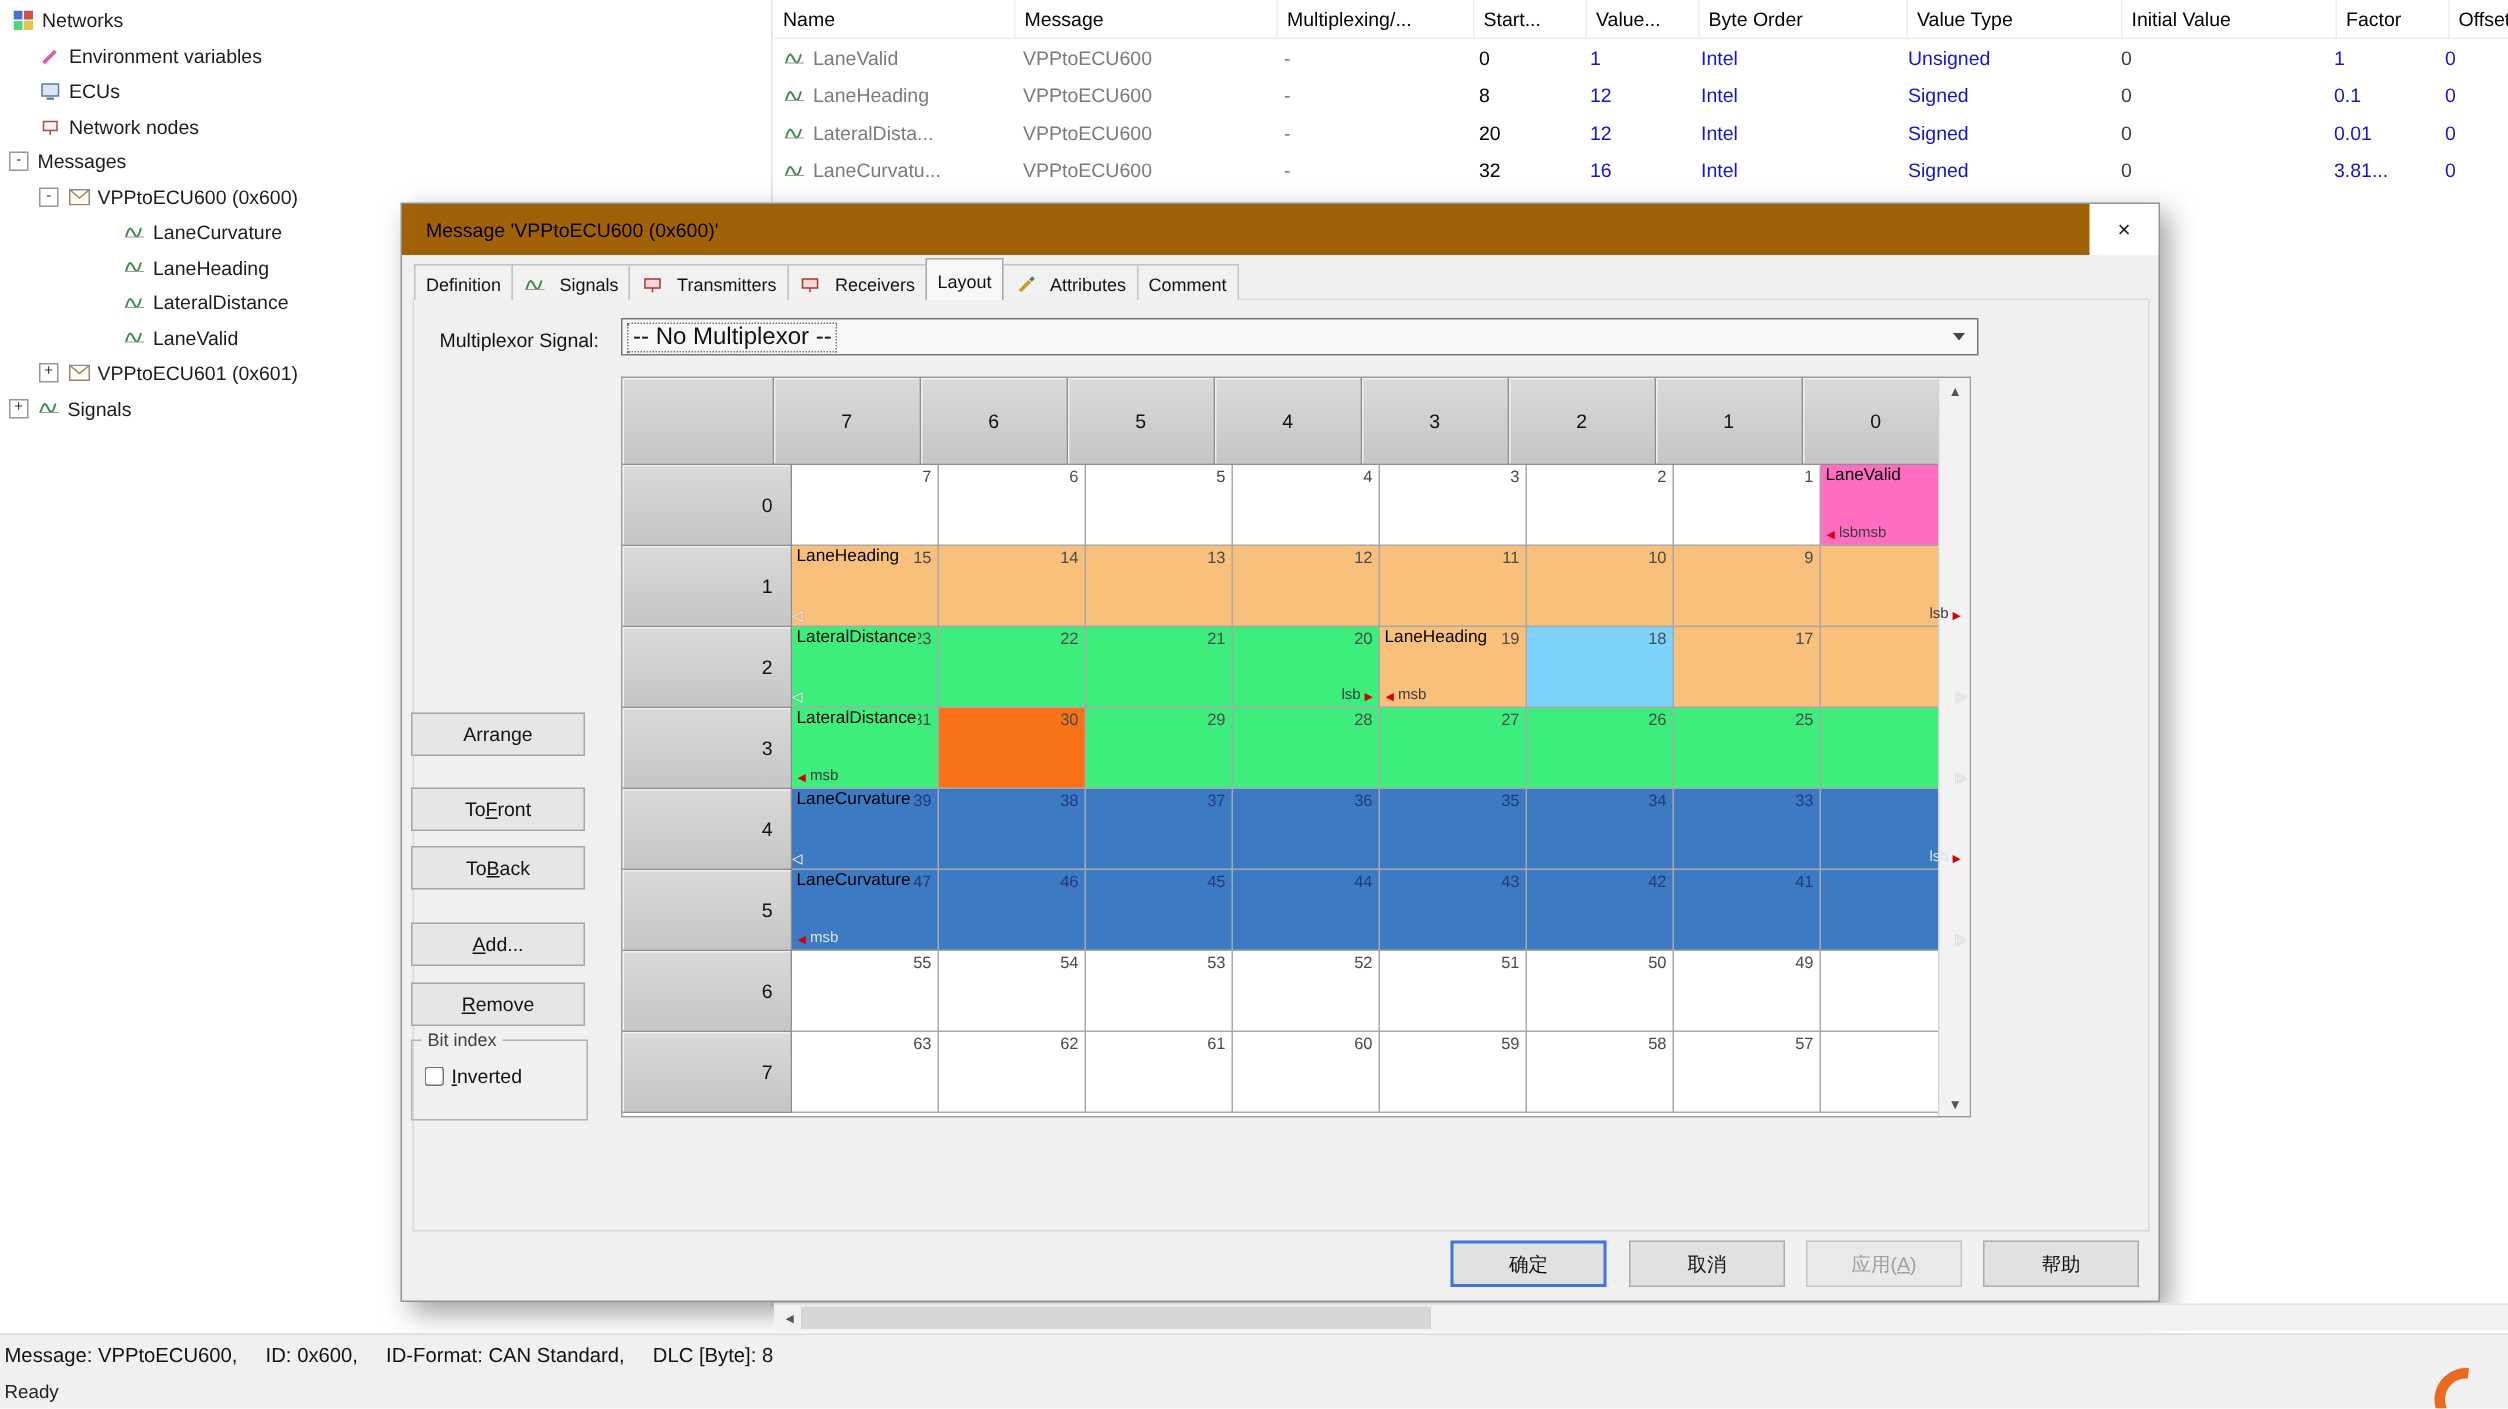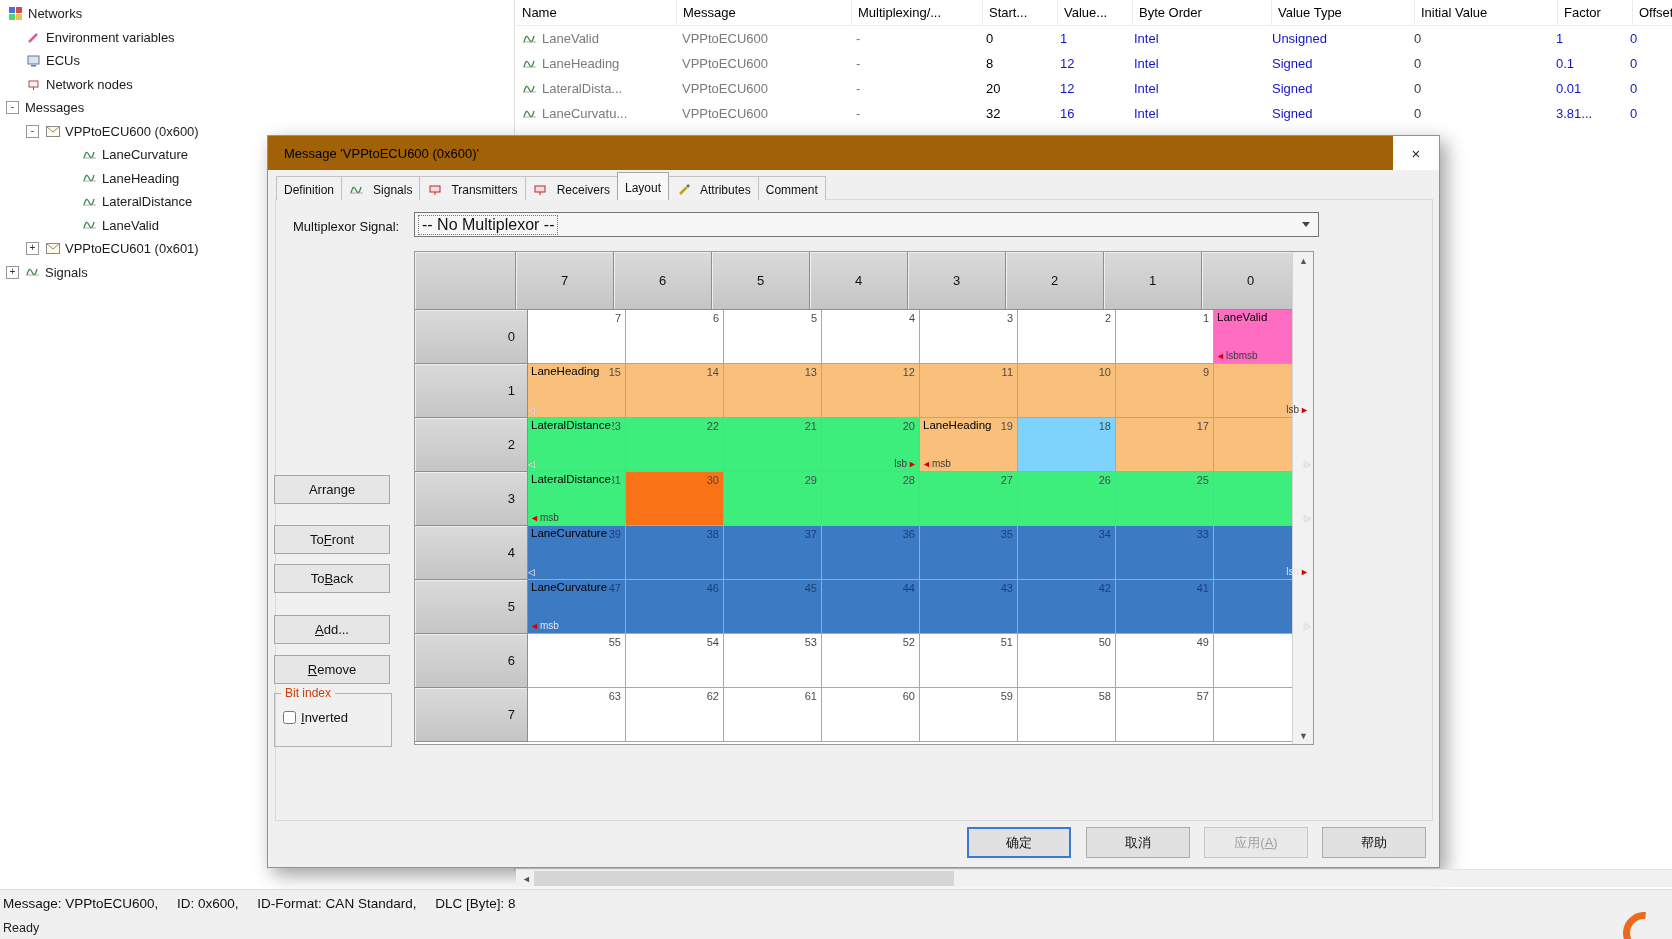--- a/index.html
+++ b/index.html
@@ -69,21 +69,21 @@
   .wrapm{position:absolute;bottom:2px;font-size:9px;color:#fff;text-shadow:0 0 1px #777;z-index:2;}
   .wrapm.l{left:0;} .wrapm.r{right:0;}
   #grid-vscroll{position:absolute;right:0;top:0;width:20px;height:100%;background:#f2f2f2;border-left:1px solid #d4d4d4;}
   .vs-btn{position:absolute;left:0;width:19px;height:17px;text-align:center;font-size:9px;color:#555;line-height:17px;background:#f2f2f2;border:none;}
   #vs-up{top:0;} #vs-down{bottom:0;}
 
   
   .side-btn{position:absolute;left:6px;width:116px;height:29px;background:#e6e6e6;border:1px solid #a6a6a6;font-size:13px;display:flex;align-items:center;justify-content:center;color:#111;z-index:5;}
   #sb-0{top:339px;} #sb-1{top:389px;} #sb-2{top:428px;} #sb-3{top:479px;} #sb-4{top:519px;}
   #bitindex{position:absolute;left:6px;top:557px;width:116px;height:52px;border:1px solid #b2b2b2;z-index:5;}
-  #bitindex-legend{position:absolute;top:-8px;left:6px;background:#f0f0f0;padding:0 4px;font-size:12px;color:#c2410c;}
+  #bitindex-legend{position:absolute;top:-8px;left:6px;background:#f0f0f0;padding:0 4px;font-size:12px;color:#404040;}
   #inverted-row{position:absolute;left:8px;top:16px;display:flex;align-items:center;gap:5px;font-size:13px;}
   #inverted-checkbox{width:13px;height:13px;margin:0;}
 
   
   .foot-btn{position:absolute;top:691px;width:104px;height:31px;background:#e1e1e1;border:1px solid #acacac;font-size:13px;display:flex;align-items:center;justify-content:center;color:#111;z-index:5;}
   #fb-0{left:699px;border:2px solid #3a79d8;}
   #fb-1{left:818px;}
   #fb-2{left:936px;color:#9f9f9f;background:#e9e9e9;border-color:#c6c6c6;}
   #fb-3{left:1054px;}
 

